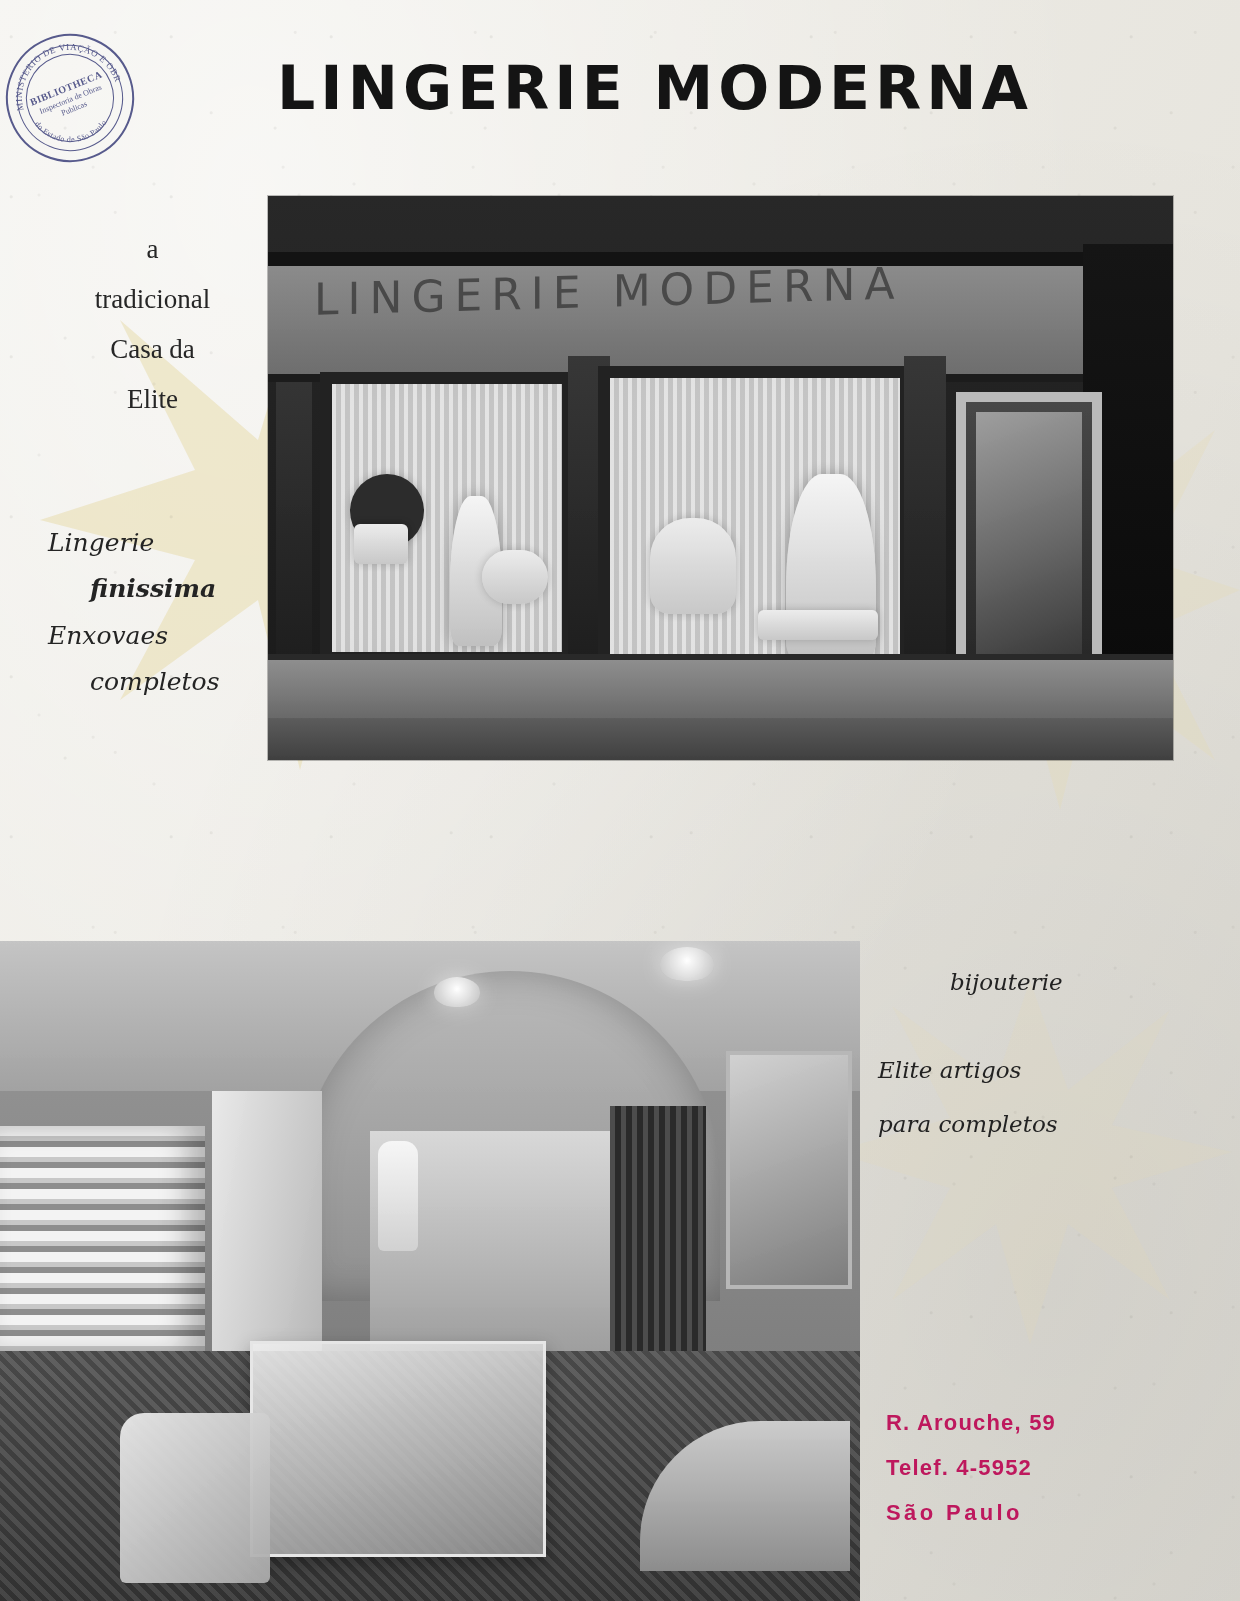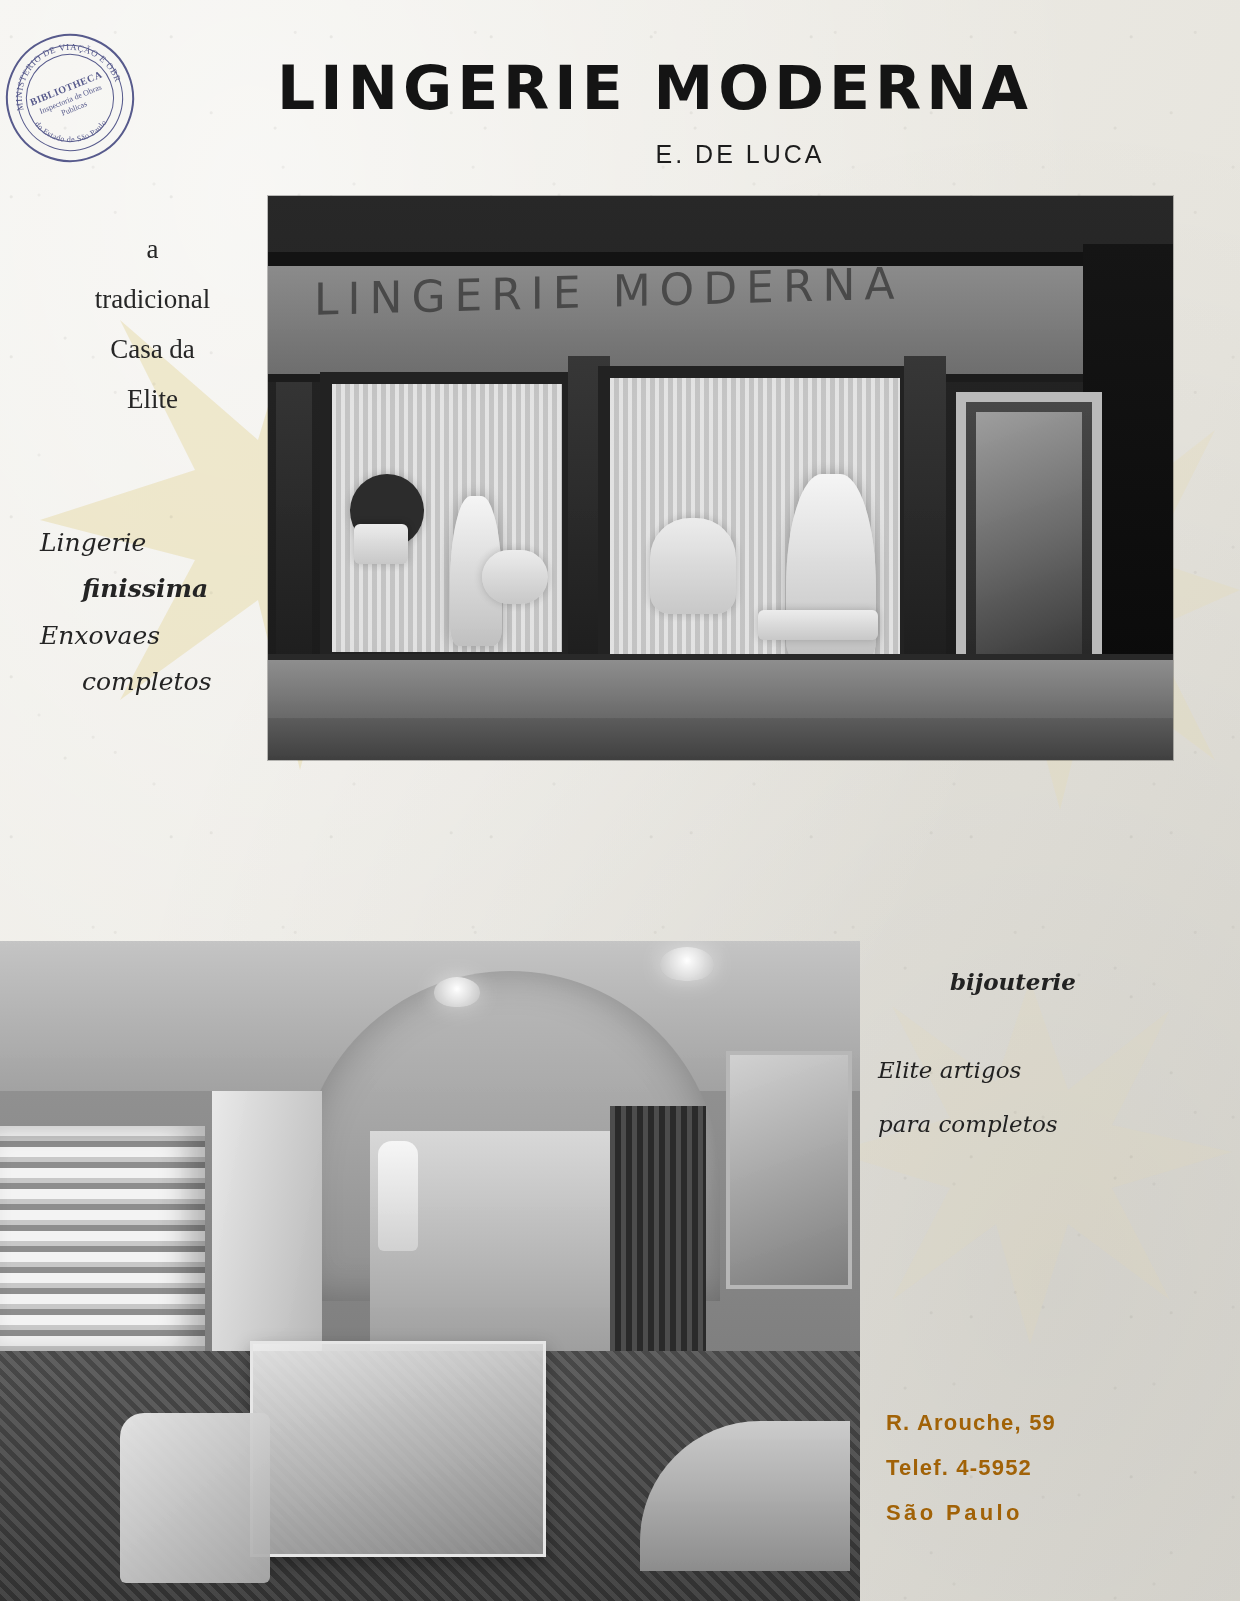--- a/index.html
+++ b/index.html
@@ -111,21 +111,21 @@
     font-size: 27px;
     line-height: 1.85;
     color: #262626;
   }
   .script-block {
     position: absolute;
     font-family: "DejaVu Serif", serif;
     font-style: italic;
     color: #242424;
   }
-  .script-1 { left: 40px; top: 520px; font-size: 25px; line-height: 1.85; width: 215px; }
+  .script-1 { left: 48px; top: 520px; font-size: 25px; line-height: 1.85; width: 215px; }
   .script-1 .ln { display: block; }
   .script-1 .ln:nth-child(2) { padding-left: 42px; font-weight: bold; }
   .script-1 .ln:nth-child(4) { padding-left: 42px; }
 
   .tagline {
     position: absolute;
     left: 52px;
     top: 830px;
     font-family: "Liberation Sans", sans-serif;
     font-size: 40px;
@@ -301,32 +301,32 @@
     position: absolute;
     left: 878px; top: 955px;
     width: 300px;
     font-family: "DejaVu Serif", serif;
     font-style: italic;
     font-size: 23px;
     line-height: 2.35;
     color: #222;
   }
   .script-2 .ln { display:block; }
-  .script-2 .ln.indent { padding-left: 72px; font-weight: bold; }
+  .script-2 .ln.indent { padding-left: 72px; }
   .script-2 .gap { display:block; height: 34px; }
 
   .address {
     position: absolute;
     left: 886px; top: 1400px;
     font-family: "Liberation Sans", sans-serif;
     font-weight: 700;
     font-size: 22px;
     line-height: 2.05;
     letter-spacing: 1.2px;
-    color: #a16207;
+    color: #be185d;
   }
   .address .ln { display:block; }
   .address .ln.spaced { letter-spacing: 3.4px; }
 </style>
 </head>
 <body>
 
 <div class="page">
 
   <div class="paper-grain"></div>
@@ -359,21 +359,20 @@
       </text>
     </svg>
     <div class="stamp-center">
       <b>BIBLIOTHECA</b>
       <i>Inspectoria de Obras Publicas</i>
     </div>
   </div>
 
   <div class="masthead">
     <h1 class="brand-title">LINGERIE MODERNA</h1>
-    <div class="brand-sub">E. DE LUCA</div>
   </div>
 
   <div class="left-slogan">
     <span class="ln">a</span><br>
     <span class="ln">tradicional</span><br>
     <span class="ln">Casa da</span><br>
     <span class="ln">Elite</span>
   </div>
 
   <div class="script-block script-1">

